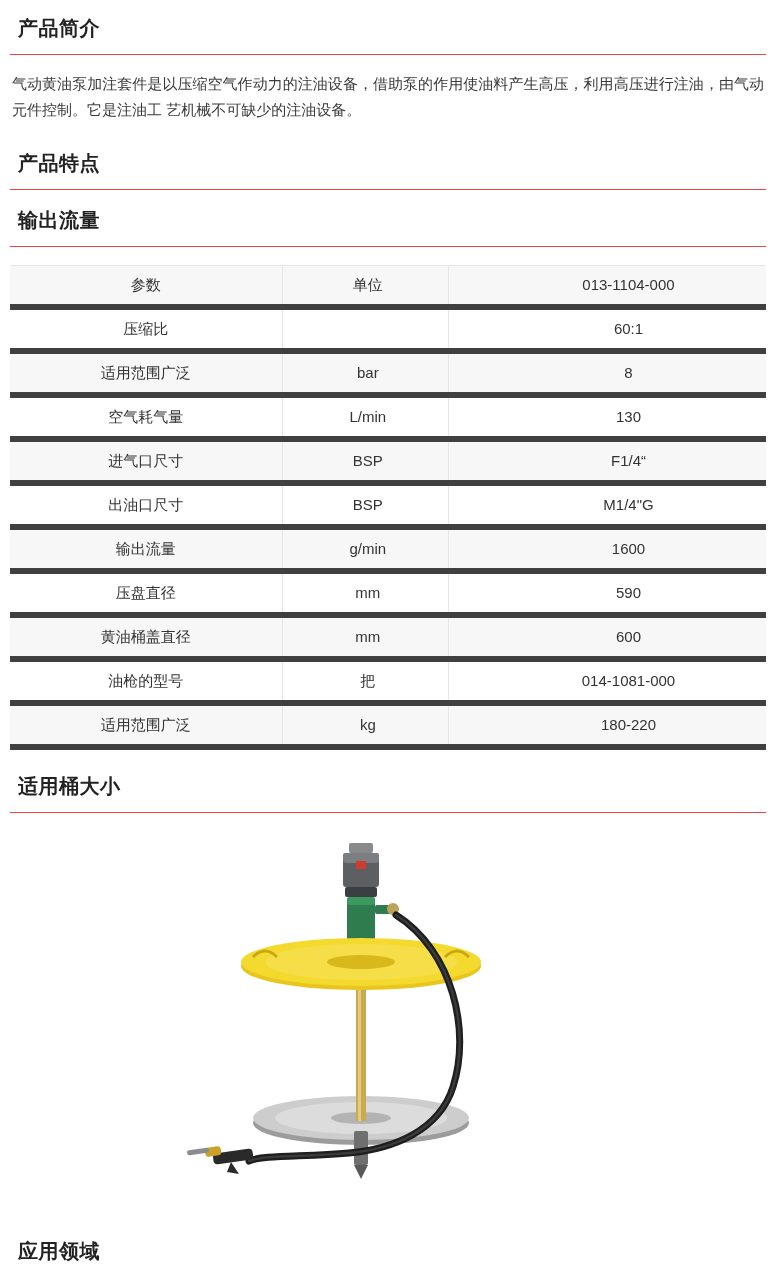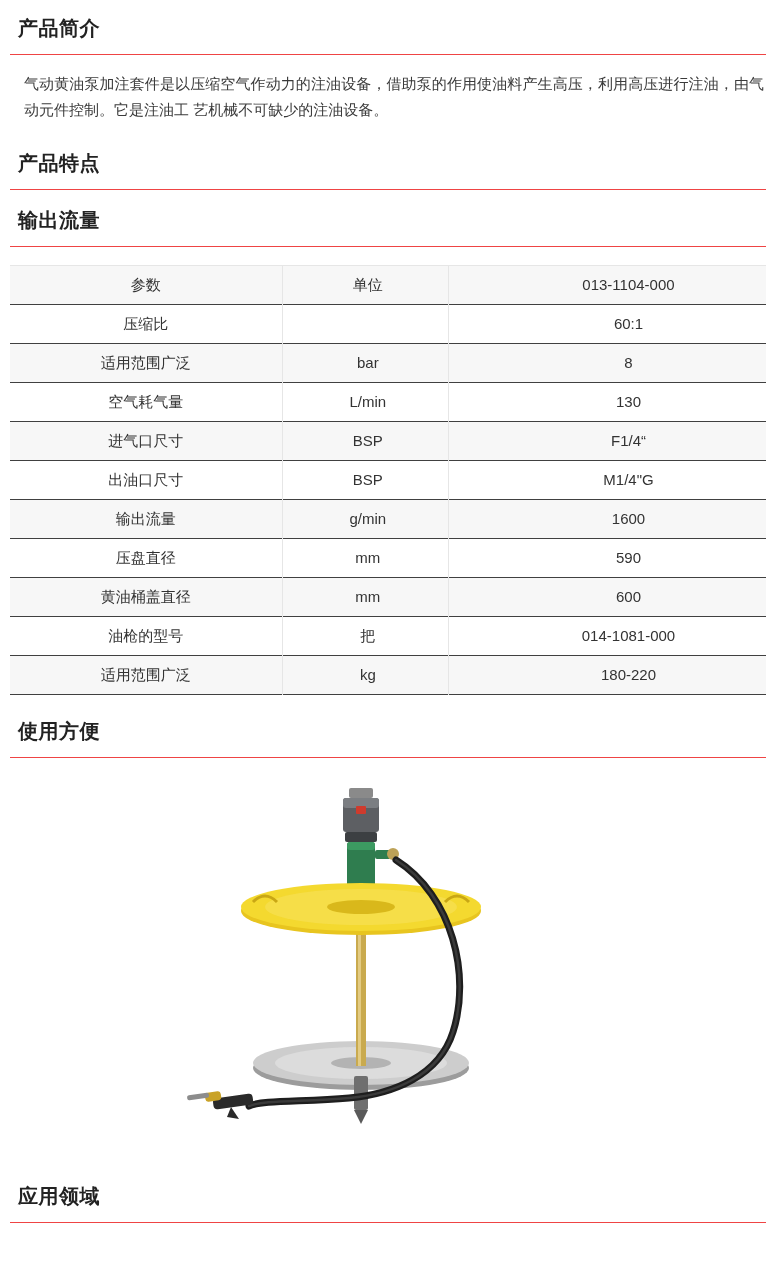--- a/index.html
+++ b/index.html
@@ -27,41 +27,40 @@
     margin: 0;
     padding: 14px 0 10px 8px;
     border-bottom: 1px solid #ef4444;
     letter-spacing: 0.5px;
   }
   .heading-top {
     padding-top: 12px;
   }
   .para-block {
     padding: 16px 2px 10px 2px;
-    margin-left: 12px;
   }
   .para {
     margin: 0;
     font-size: 15px;
     line-height: 1.72;
     color: #3a3a3a;
     text-align: justify;
   }
   .spec-wrap {
     padding: 18px 0 6px 0;
   }
   table.spec {
     width: 100%;
     border-collapse: collapse;
     font-size: 15px;
     color: #333;
   }
   table.spec tr {
     border-top: 1px solid #e6e6e6;
-    border-bottom: 1px solid #404040;
+    border-bottom: 6px solid #404040;
   }
   table.spec td {
     padding: 7px 6px;
     text-align: center;
     vertical-align: middle;
     border-right: 1px solid #e6e6e6;
   }
   table.spec td:last-child {
     border-right: none;
   }
@@ -159,21 +158,21 @@
         </tr>
         <tr>
           <td class="col-param">适用范围广泛</td>
           <td class="col-unit">kg</td>
           <td class="col-value">180-220</td>
         </tr>
       </tbody>
     </table>
   </div>
 
-  <h2 class="section-heading">使用方便</h2>
+  <h2 class="section-heading">适用桶大小</h2>
 
   <div class="figure-wrap">
     <div class="figure">
       <svg width="470" height="380" viewBox="0 0 470 380" xmlns="http://www.w3.org/2000/svg">
 
         <rect x="196" y="12" width="24" height="10" rx="2" fill="#8a8a8a"></rect>
         <rect x="190" y="22" width="36" height="34" rx="3" fill="#5d5f63"></rect>
         <rect x="190" y="22" width="36" height="10" rx="3" fill="#7b7e82"></rect>
         <rect x="203" y="30" width="10" height="8" rx="1" fill="#cf3b2d"></rect>
 

